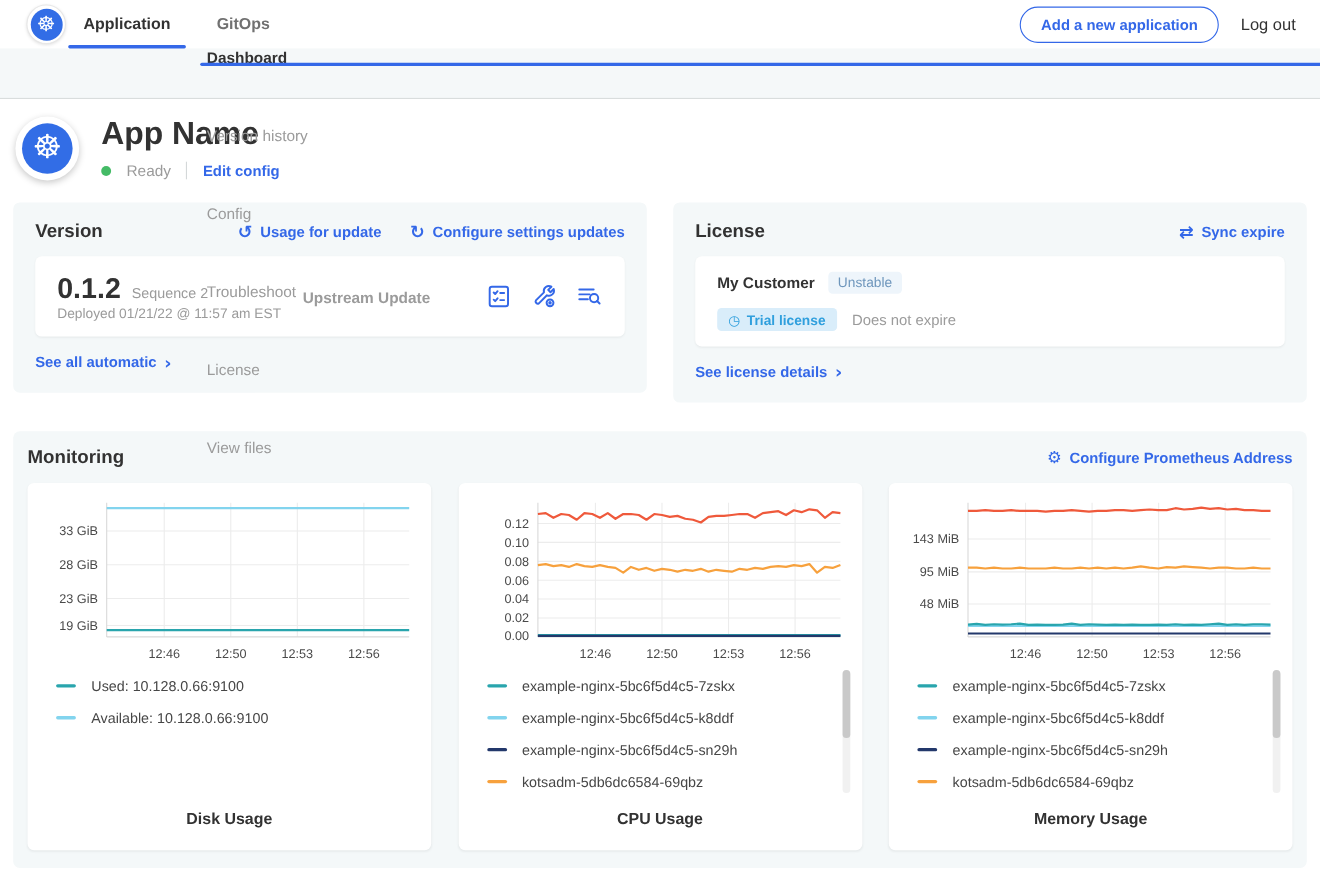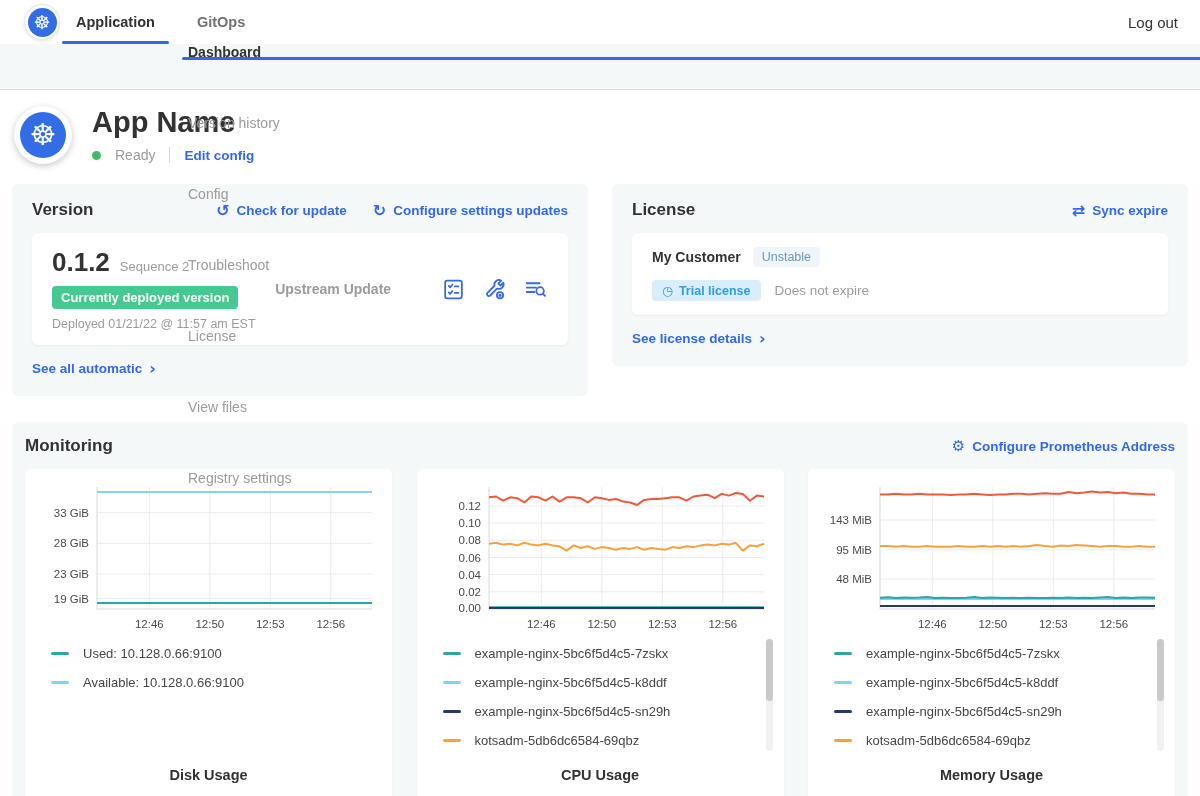--- a/index.html
+++ b/index.html
@@ -96,32 +96,32 @@
 
 <div class="topbar">
   <div class="k8s-badge">
     <div class="k8s-core glyph">☸</div>
   </div>
   <div class="toptabs">
     <div class="toptab active">Application</div>
     <div class="toptab">GitOps</div>
   </div>
   <div class="topbar-right">
+    <button class="add-btn">Add a new application</button>
     <span class="logout">Log out</span>
   </div>
 </div>
 
 <div class="subnav">
   <div class="subtab active">Dashboard</div>
   <div class="subtab">Version history</div>
   <div class="subtab">Config</div>
   <div class="subtab">Troubleshoot</div>
   <div class="subtab">License</div>
   <div class="subtab">View files</div>
-  <div class="subtab">Registry settings</div>
 </div>
 
 <div class="app-header">
   <div class="app-avatar">
     <div class="app-avatar-core glyph">☸</div>
   </div>
   <div>
     <div class="app-title">App Name</div>
     <div class="app-status-row">
       <span class="status-dot"></span>
@@ -133,35 +133,34 @@
 </div>
 
 <div class="cards-row">
 
   <div class="panel version">
     <div class="panel-header">
       <div class="panel-title">Version</div>
       <div class="header-links">
         <span class="link">
           <span class="glyph" style="font-size:16px;">↺</span>
-          <span>Check for update</span>
+          <span>Usage for update</span>
         </span>
         <span class="link">
           <span class="glyph" style="font-size:16px;">↻</span>
           <span>Configure settings updates</span>
         </span>
       </div>
     </div>
     <div class="white-card version-body">
       <div class="v-left">
         <div class="v-num-row">
           <span class="v-num">0.1.2</span>
           <span class="v-seq">Sequence 2</span>
         </div>
-        <span class="deployed-badge">Currently deployed version</span>
         <div class="v-date">Deployed 01/21/22 @ 11:57 am EST</div>
       </div>
       <div class="v-source">Upstream Update</div>
       <div class="v-icons">
         <svg width="25" height="25" viewBox="0 0 24 24" fill="none" stroke="#3468e8" stroke-width="1.7" stroke-linecap="round" stroke-linejoin="round">
           <rect x="4" y="3.5" width="16" height="17" rx="2"></rect>
           <path d="M7.5 8.6l1.3 1.3 2.1-2.5"></path>
             <line x1="13.2" y1="9" x2="16.6" y2="9"></line>
           <path d="M7.5 14.8l1.3 1.3 2.1-2.5"></path>
             <line x1="13.2" y1="15.2" x2="16.6" y2="15.2"></line>

